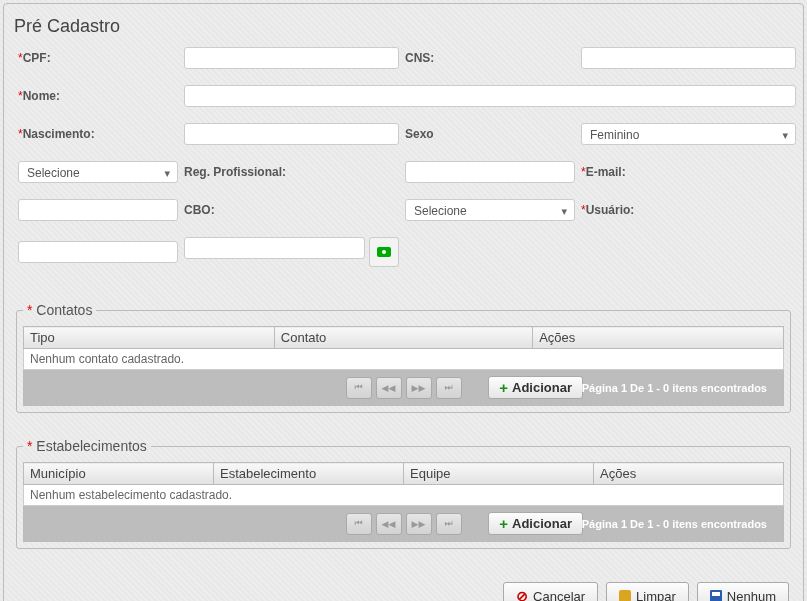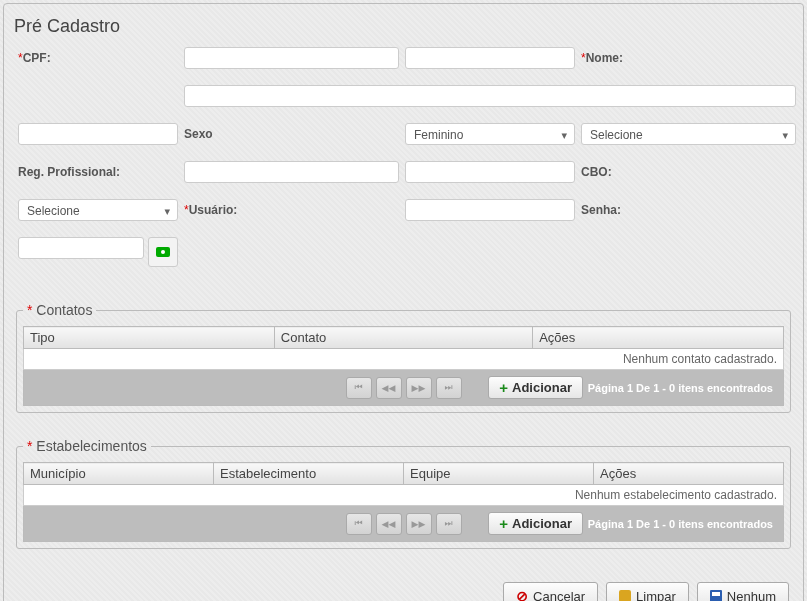--- a/index.html
+++ b/index.html
@@ -91,21 +91,21 @@
   border: 1px solid #bbb;
   font-weight: normal;
   color: #444;
   font-size: 13px;
   padding: 3px 6px;
   text-align: left;
 }
 .tbl td {
   border: 1px solid #ccc;
   padding: 3px 6px;
-  text-align: right;
+  text-align: left;
   background: #fff;
   color: #666;
   font-size: 12px;
 }
 .pager-row {
   background: #bdbdbd;
   border: 1px solid #bbb;
   border-top: none;
   display: flex;
   align-items: center;
@@ -139,21 +139,21 @@
   padding: 3px 10px;
   font-weight: bold;
   font-size: 13px;
   color: #333;
   cursor: pointer;
   display: flex; align-items: center; gap: 4px;
 }
 .plus { color: #1a8a1a; font-weight: bold; font-size: 15px; line-height: 1; }
 .page-info {
   position: absolute;
-  right: 10px;
+  right: 16px;
   color: #fff;
   font-weight: bold;
   font-size: 11px;
 }
 
 .action-row {
   display: flex;
   justify-content: flex-end;
   gap: 8px;
   padding: 8px 6px;
@@ -175,40 +175,42 @@
 </style>
 </head>
 <body>
 
 <div class="panel">
   <div class="panel-title">Pré Cadastro</div>
 
   <div class="form-grid">
     <div class="label"><span class="req">*</span><span>CPF:</span></div>
     <input type="text" value="" style="">
+    <div class="label"><span>CNS:</span></div>
     <input type="text" value="" style="">
 
     <div class="label"><span class="req">*</span><span>Nome:</span></div>
     <div style="grid-column: 2 / 5;"><input type="text" value="" style=""></div>
 
+    <div class="label"><span class="req">*</span><span>Nascimento:</span></div>
     <input type="text" class="readonly" readonly="" value="" style="">
     <div class="label"><span>Sexo</span></div>
     <div class="sel-wrap"><select><option>Feminino</option></select></div>
 
     <div class="sel-wrap"><select><option>Selecione</option></select></div>
     <div class="label"><span>Reg. Profissional:</span></div>
     <input type="text" value="" style="">
 
+    <div class="label"><span class="req">*</span><span>E-mail:</span></div>
     <input type="text" value="" style="">
     <div class="label"><span>CBO:</span></div>
     <div class="sel-wrap"><select><option>Selecione</option></select></div>
 
     <div class="label"><span class="req">*</span><span>Usuário:</span></div>
     <input type="text" class="readonly" readonly="" value="" style="">
-    <div class="label"><span>Senha:</span></div>
     <div class="pw-row">
       <input type="password" value="" style="">
       <div class="pw-btn">
           <span class="pw-ico"></span>
         </div>
     </div>
   </div>
 
   <fieldset>
     <legend><span class="req">*</span> <span>Contatos</span></legend>

